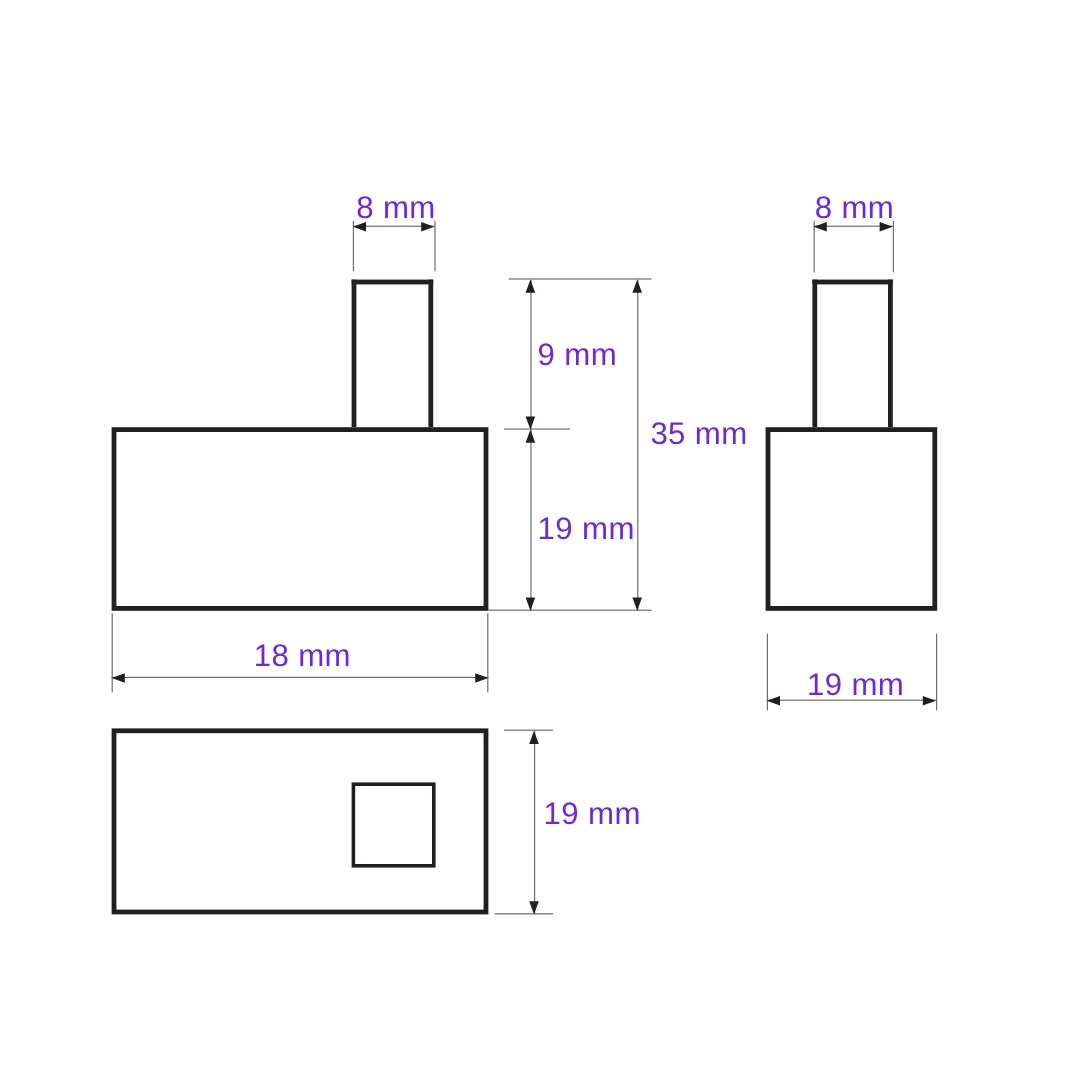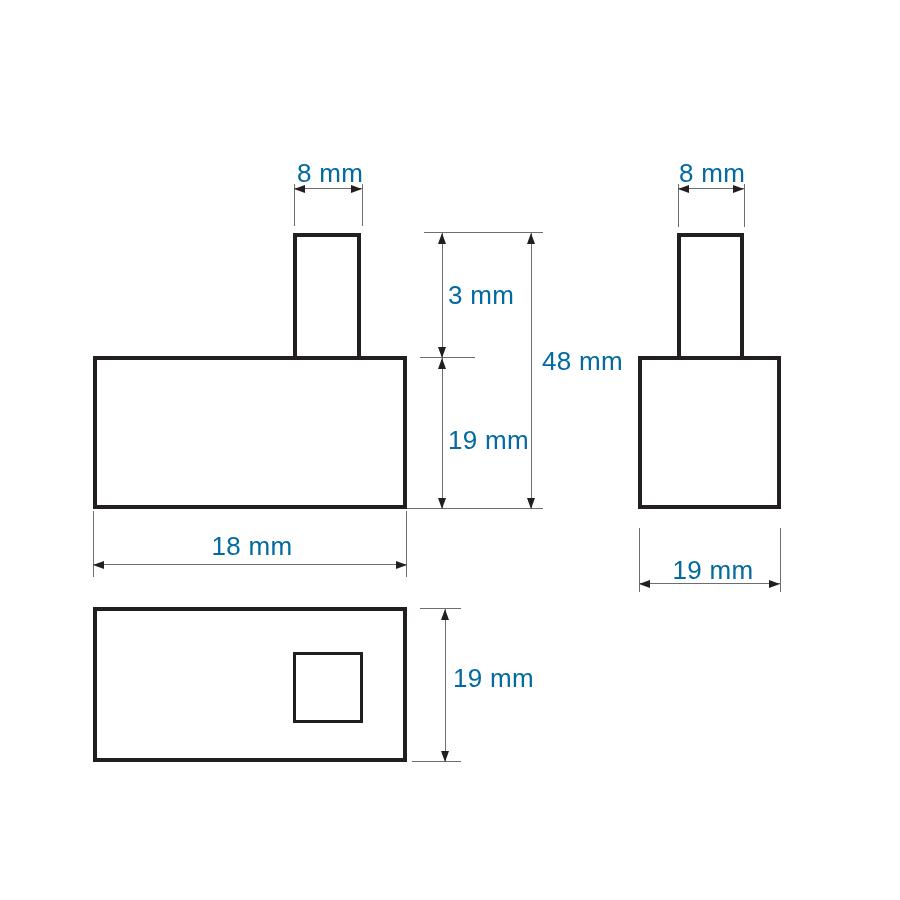--- a/index.html
+++ b/index.html
@@ -22,21 +22,21 @@
   .vline { position:absolute; width:0; border-left:1.5px solid #6e6e6e; }
   
   .arr { position:absolute; width:0; height:0; border-style:solid; border-color:transparent; }
   .arr.l { border-width:4px 11px 4px 0; border-right-color:#231f20; }
   .arr.r { border-width:4px 0 4px 11px; border-left-color:#231f20; }
   .arr.u { border-width:0 4px 11px 4px; border-bottom-color:#231f20; }
   .arr.d { border-width:11px 4px 0 4px; border-top-color:#231f20; }
   
   .dim-label {
     position:absolute; font-size:26px; line-height:26px;
-    color:#0369a1; white-space:nowrap; letter-spacing:0.3px;
+    color:#6d28d9; white-space:nowrap; letter-spacing:0.3px;
   }
   .dim-label.c { transform:translateX(-50%); }
 </style>
 </head>
 <body>
 
 <div class="canvas">
 
   
   <div class="grp">
@@ -55,33 +55,33 @@
 
     
     <div class="hline" style="left:424px; top:232px; width:119px;"></div>
     <div class="hline" style="left:420px; top:357px; width:55px;"></div>
     <div class="hline" style="left:407px; top:508px; width:136px;"></div>
 
     
     <div class="vline" style="left:442px; top:233px; height:125px;"></div>
     <div class="arr u" style="left:438px; top:233px;"></div>
     <div class="arr d" style="left:438px; top:347px;"></div>
-    <span class="dim-label" style="left:448px; top:282px;">3 mm</span>
+    <span class="dim-label" style="left:448px; top:282px;">9 mm</span>
 
     
     <div class="vline" style="left:442px; top:358px; height:151px;"></div>
     <div class="arr u" style="left:438px; top:358px;"></div>
     <div class="arr d" style="left:438px; top:498px;"></div>
     <span class="dim-label" style="left:448px; top:427px;">19 mm</span>
 
     
     <div class="vline" style="left:531px; top:233px; height:276px;"></div>
     <div class="arr u" style="left:527px; top:233px;"></div>
     <div class="arr d" style="left:527px; top:498px;"></div>
-    <span class="dim-label" style="left:542px; top:348px;">48 mm</span>
+    <span class="dim-label" style="left:542px; top:348px;">35 mm</span>
 
     
     <div class="vline" style="left:93px; top:511px; height:66px;"></div>
     <div class="vline" style="left:406px; top:511px; height:66px;"></div>
     <div class="hline" style="left:93px; top:564px; width:314px;"></div>
     <div class="arr l" style="left:93px; top:561px;"></div>
     <div class="arr r" style="left:396px; top:561px;"></div>
     <span class="dim-label c" style="left:252px; top:533px;">18 mm</span>
   </div>
 

